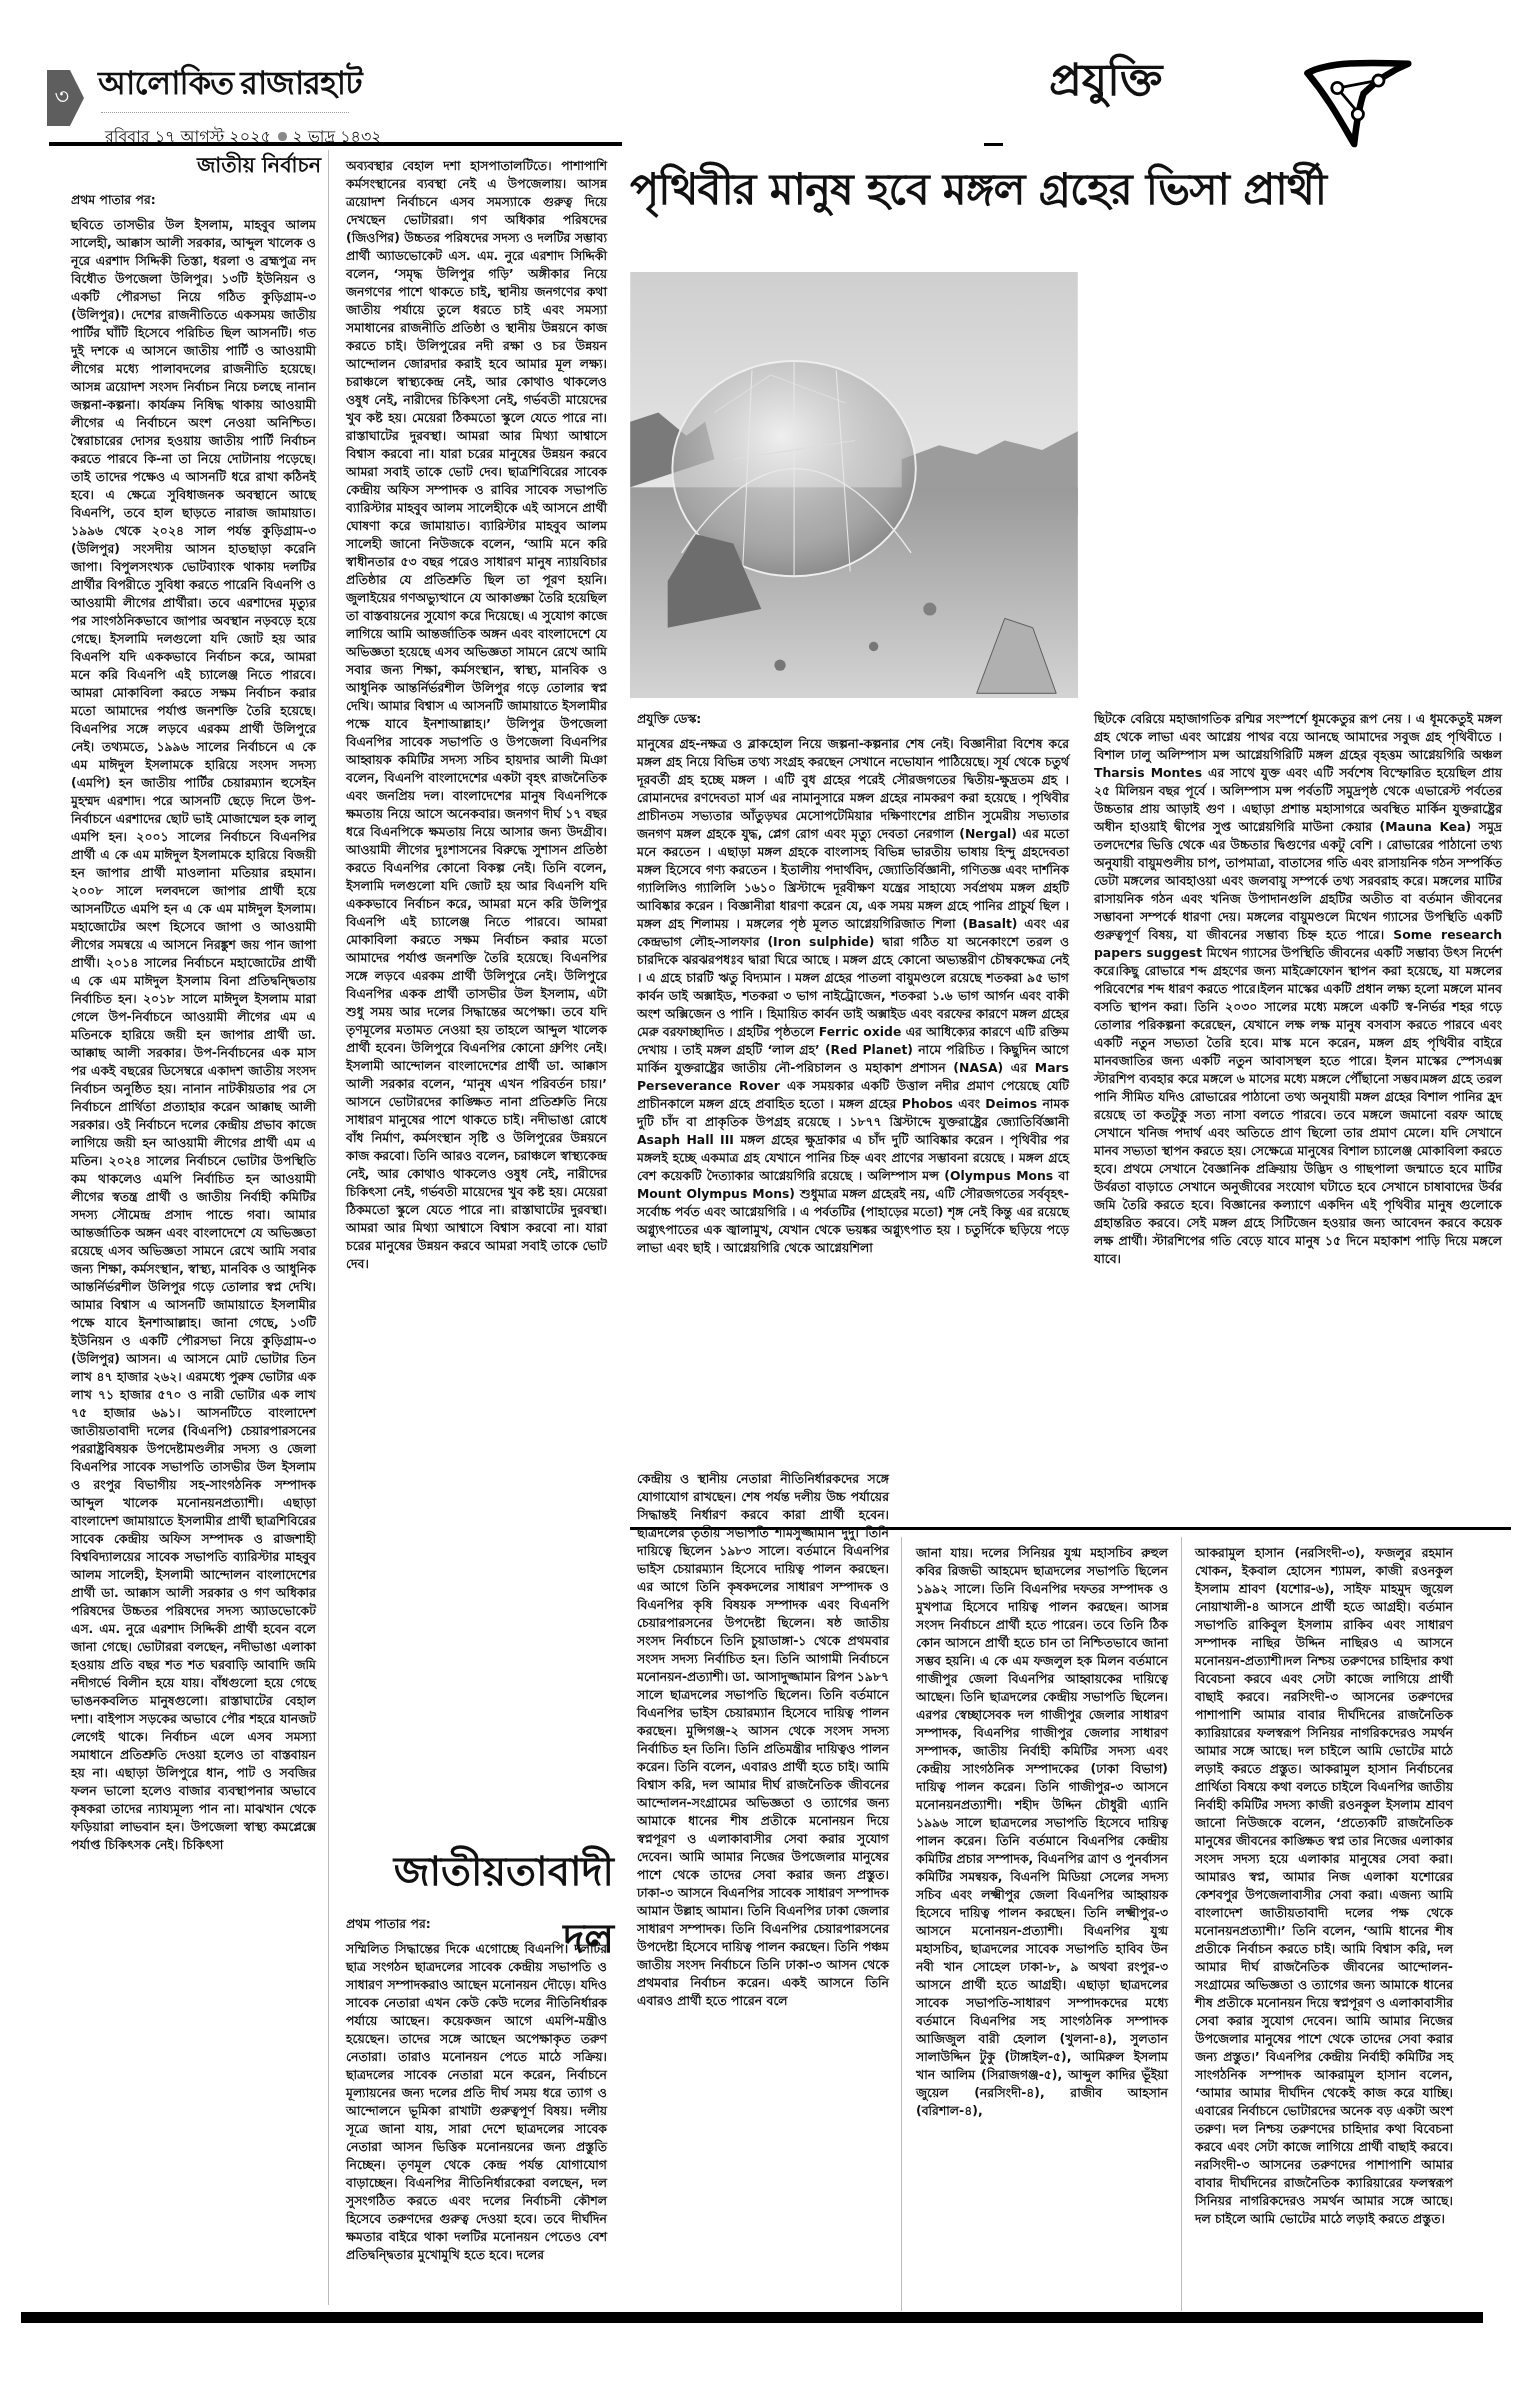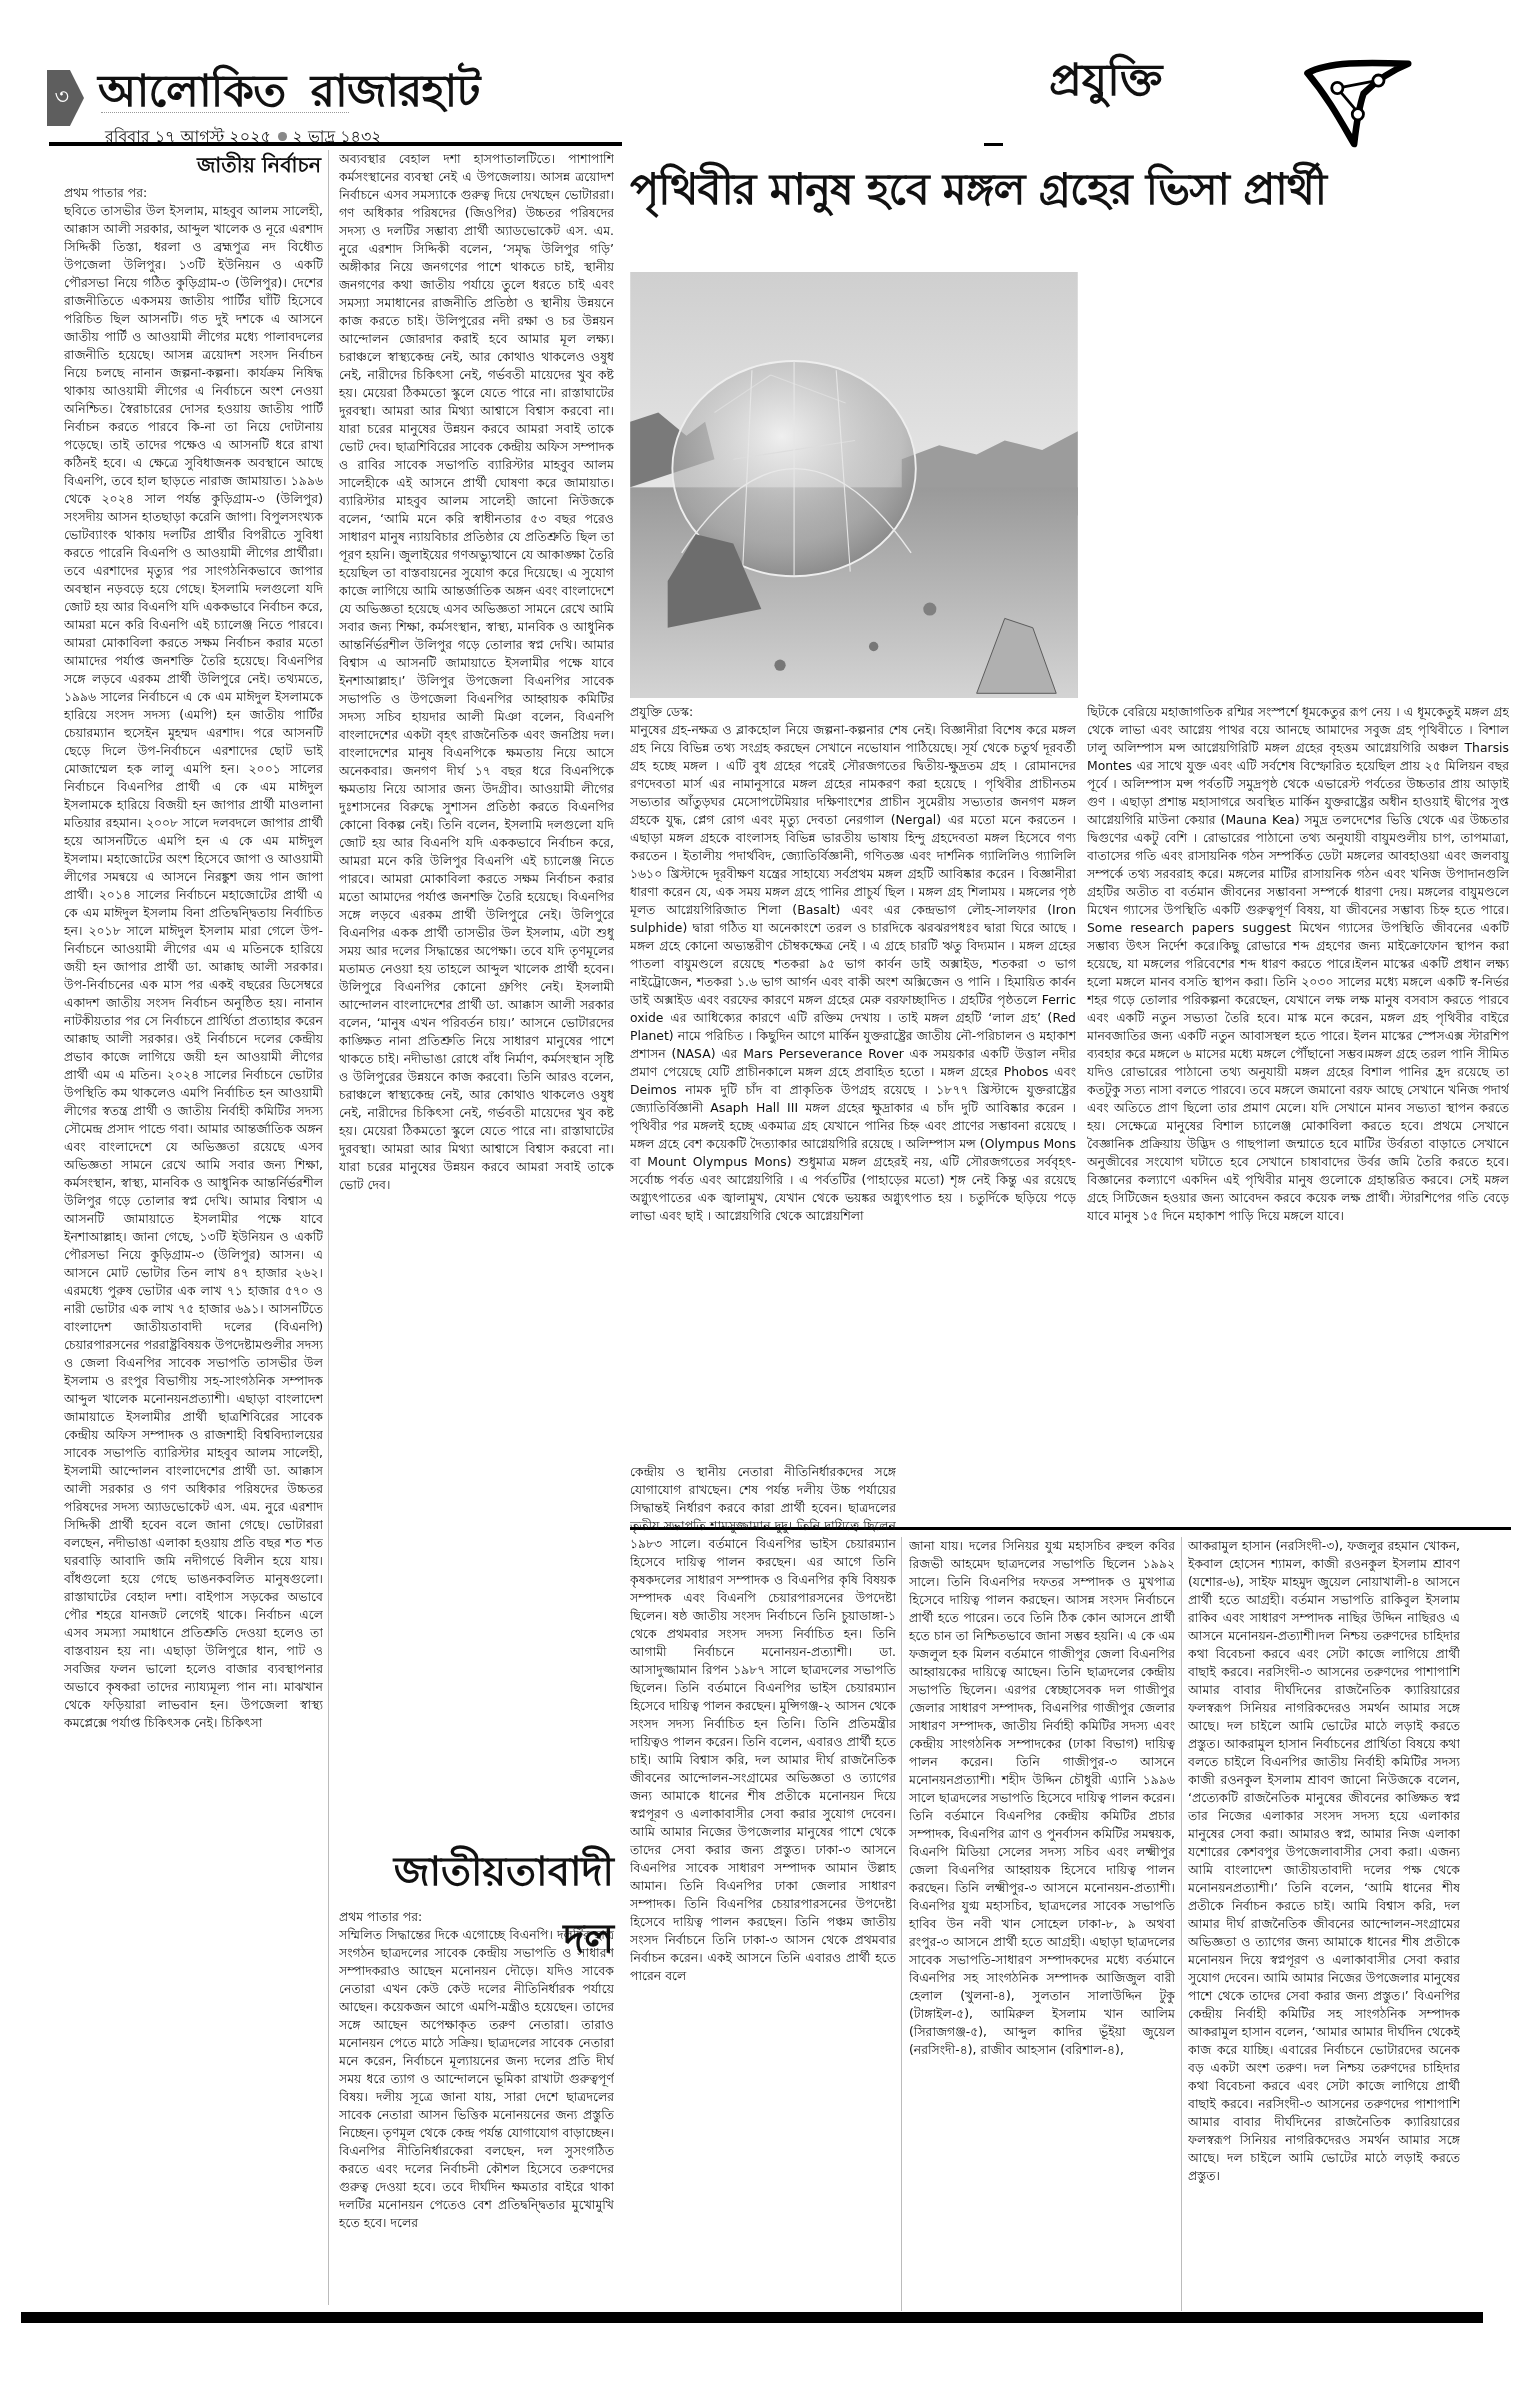--- a/index.html
+++ b/index.html
@@ -1,35 +1,35 @@
 <!DOCTYPE html>
 <html style="font-size:15px"><head>
 <meta charset="utf-8">
 <style>
   html,body{margin:0;padding:0;background:#fff;}
   body{width:1514px;height:2399px;position:relative;overflow:hidden;font-family:"DejaVu Sans",sans-serif;color:#111;}
   .abs{position:absolute;}
   
   .badge{left:47px;top:70px;width:37px;height:56px;background:#5e5e5e;clip-path:polygon(0 0,62% 0,100% 50%,62% 100%,0 100%);color:#fff;font-size:22.5px;display:flex;align-items:center;justify-content:flex-start;padding-left:7.5px;box-sizing:border-box;}
-  .paper-name{left:98px;top:58px;font-size:44px;font-weight:bold;letter-spacing:-0.9px;font-family:Liberation Mono, monospace;}
+  .paper-name{left:98px;top:58px;font-size:32px;font-weight:bold;letter-spacing:-0.9px;font-family:Liberation Serif, serif;}
   .dotted{left:101px;top:112px;width:248px;border-top:0.9px dotted #999;}
   .dateline{left:105px;top:116px;font-size:16px;margin-top:8px;}
   .dateline .dot{display:inline-block;width:8.4px;height:8.4px;border-radius:50%;background:#888;margin:0 5.6px 1.9px 7.5px;vertical-align:middle;}
   .section-title{left:1049px;top:47px;font-size:44px;font-weight:bold;}
   .section-logo{left:1300px;top:56px;width:112px;height:94px;}
   .rule-top-left{left:49px;top:142px;width:573px;height:3.7px;background:#000;}
   .rule-top-right{left:984px;top:143px;width:19px;height:2.8px;background:#000;}
   
   .h-col{font-size:20.6px;font-weight:bold;text-align:right;}
   .headline{left:630px;top:157px;width:881px;font-size:43px;font-weight:bold;white-space:nowrap;letter-spacing:-0.9px;}
   
   .photo{left:630px;top:272px;width:448px;height:426px;overflow:hidden;}
   
   .col{font-size:12.4px;line-height:18px;text-align:justify;}
-  .col p{margin:0;}
+  .col p{margin:7px;font-weight:bold;}
   .kicker{font-style:normal;}
   .rule-mid{left:630px;top:1527px;width:881px;height:2.8px;background:#000;}
   .vrule{width:0.9px;background:#bbb;}
   .rule-bottom{left:20.6px;top:2312px;width:1462px;height:11.2px;background:#000;}
 </style>
 </head>
 <body>
 
 <div class="abs badge">
   <span>৩</span>

